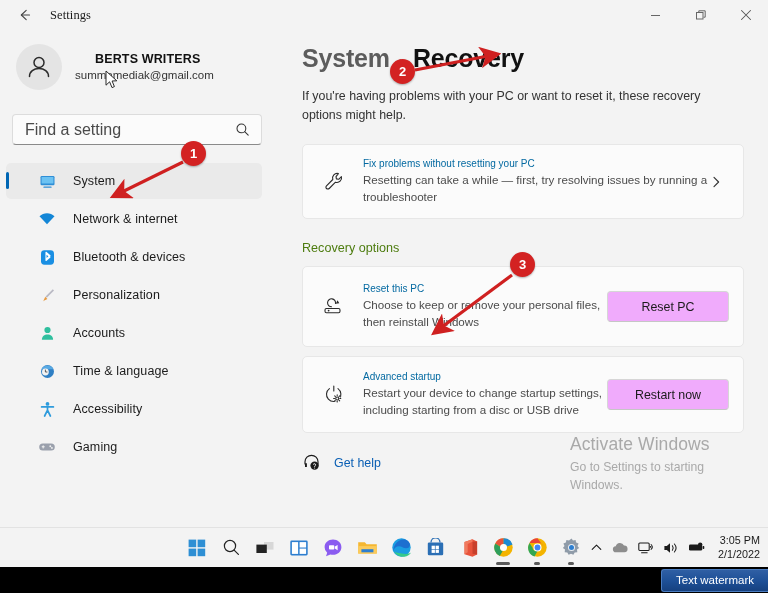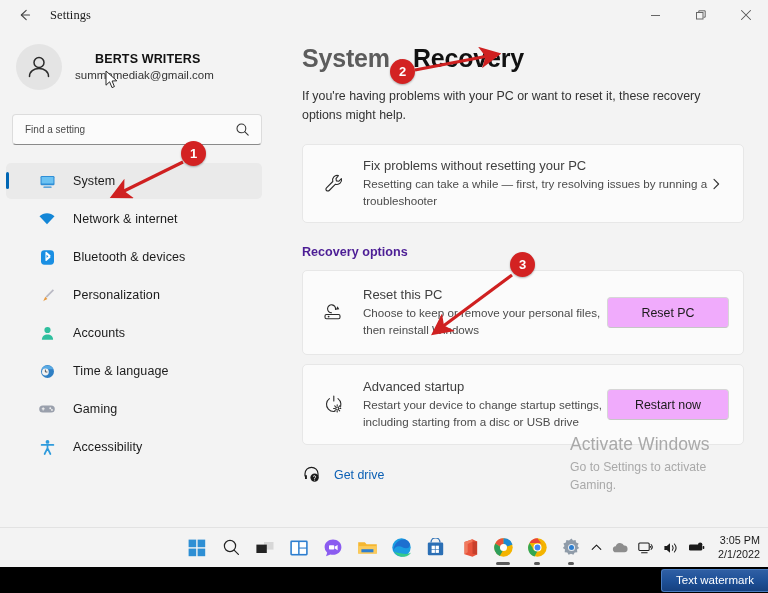--- a/index.html
+++ b/index.html
@@ -74,21 +74,21 @@
     height: 31px;
     background: #fbfbfb;
     border: 1px solid #dcdcdc;
     border-bottom: 1px solid #8a8a8a;
     border-radius: 4px;
     display: flex; align-items: center;
   }
   .searchbox input {
     flex: 1; border: 0; outline: 0; background: transparent;
     font-family: "Liberation Sans", sans-serif;
-    font-size: 10px; color: #6d28d9;
+    font-size: 16px; color: #6d28d9;
     padding-left: 12px;
   }
   .searchbox input::placeholder { color: #4a4a4a; }
   .search-icon { padding-right: 11px; color: #333; display:flex; }
 
   .navlist { margin-top: 18px; }
   .navitem {
     position: relative;
     height: 36px;
     margin: 0 14px 2px 6px;
@@ -144,37 +144,37 @@
     border-radius: 5px;
     display: flex; align-items: center;
     padding: 13px 14px 13px 16px;
   }
   .card-ico {
     width: 30px; flex: 0 0 30px;
     display: flex; align-items: center; justify-content: center;
     color: #1b1b1b;
   }
   .card-txt { flex: 1; margin-left: 14px; }
-  .card-title { font-size: 13px; color: #404040; margin-bottom: 3px; }
+  .card-title { font-size: 10px; color: #0369a1; margin-bottom: 3px; }
   .card-sub { font-size: 11.6px; color: #4b4b4b; line-height: 1.42; max-width: 300px; }
   .card-sub.wide { max-width: 360px; }
   .chev { color: #333; padding-right: 6px; display:flex; }
   .action-btn {
     min-width: 122px; height: 31px;
     background: #f0abfc;
     border: 1px solid #d6d6d6;
     border-bottom-color: #c6c6c6;
     border-radius: 4px;
     font-family: "Liberation Sans", sans-serif;
     font-size: 12.4px; color: #1b1b1b;
     cursor: default;
   }
   .section-head {
     margin: 22px 0 11px 26px;
-    font-size: 12.6px; font-weight: bold; color: #4c1d95;
+    font-size: 12.6px; font-weight: normal; color: #4d7c0f;
   }
   .gethelp {
     display: flex; align-items: center;
     margin: 20px 0 0 26px;
   }
   .gethelp-ico { color: #111; display: flex; margin-right: 13px; }
   .gethelp-link { font-size: 12.4px; color: #0a5fb4; }
 
   
   .activate {
@@ -369,40 +369,40 @@
             <path d="M2.6 6.2A6.5 6.5 0 0 1 14.4 6.2Z" fill="#58a9e3"></path>
             <circle cx="6.4" cy="9" r="3.4" fill="#f2f2f2"></circle>
             <path d="M6.4 7v2h1.6" stroke="#4a4a4a" stroke-width=".9" fill="none" stroke-linecap="round"></path>
           </svg>
         </span>
         <span class="nav-label">Time &amp; language</span>
       </div>
 
       <div class="navitem">
         <span class="nav-ico">
+          <svg width="17" height="17" viewBox="0 0 17 17">
+            <circle cx="8.5" cy="2.9" r="1.9" fill="#2e9bdc"></circle>
+            <path d="M2.6 5.9h11.8" stroke="#2e9bdc" stroke-width="1.7" stroke-linecap="round"></path>
+            <path d="M8.5 5.9v4.2M8.5 9.2 5.6 15M8.5 9.2 11.4 15" stroke="#2e9bdc" stroke-width="1.7" fill="none" stroke-linecap="round"></path>
+          </svg>
+        </span>
+        <span class="nav-label">Accessibility</span>
+      </div>
+
+      <div class="navitem">
+        <span class="nav-ico">
           <svg width="18" height="18" viewBox="0 0 18 18">
             <rect x="1.2" y="5.4" width="15.6" height="7.2" rx="3.6" fill="#9aa0ac"></rect>
             <rect x="3.6" y="8.2" width="3.2" height="1.1" rx=".5" fill="#f0f0f0"></rect>
             <rect x="4.6" y="7.2" width="1.1" height="3.2" rx=".5" fill="#f0f0f0"></rect>
             <circle cx="12.3" cy="8.2" r=".95" fill="#f0f0f0"></circle>
             <circle cx="13.9" cy="9.9" r=".95" fill="#f0f0f0"></circle>
           </svg>
         </span>
         <span class="nav-label">Gaming</span>
-      </div>
-
-      <div class="navitem">
-        <span class="nav-ico">
-          <svg width="17" height="17" viewBox="0 0 17 17">
-            <circle cx="8.5" cy="2.9" r="1.9" fill="#2e9bdc"></circle>
-            <path d="M2.6 5.9h11.8" stroke="#2e9bdc" stroke-width="1.7" stroke-linecap="round"></path>
-            <path d="M8.5 5.9v4.2M8.5 9.2 5.6 15M8.5 9.2 11.4 15" stroke="#2e9bdc" stroke-width="1.7" fill="none" stroke-linecap="round"></path>
-          </svg>
-        </span>
-        <span class="nav-label">Accessibility</span>
       </div>
 
     </div>
   </div>
 
   <div class="content">
 
     <div class="breadcrumb">
       <span class="crumb-parent">System</span>
       <span class="crumb-sep">›</span>
@@ -472,28 +472,28 @@
     <div class="gethelp">
       <span class="gethelp-ico">
         <svg width="19" height="19" viewBox="0 0 19 19">
           <path d="M3 11V8.8a6.5 6.5 0 0 1 13 0V11" fill="none" stroke="#1b1b1b" stroke-width="1.15" stroke-linecap="round"></path>
           <path d="M3 10.2h1.9v3.9H3zM14.1 10.2H16v3.9h-1.9z" fill="#1b1b1b"></path>
           <circle cx="12.6" cy="12.6" r="4.2" fill="#1b1b1b"></circle>
           <path d="M11.4 11.2a1.3 1.3 0 0 1 2.3.9c-.3.6-1.1.7-1.1 1.5" fill="none" stroke="#fff" stroke-width=".95" stroke-linecap="round"></path>
           <circle cx="12.6" cy="15" r=".55" fill="#fff"></circle>
         </svg>
       </span>
-      <span class="gethelp-link">Get drive</span>
+      <span class="gethelp-link">Get help</span>
     </div>
 
   </div>
 
   <div class="activate">
     <div class="activate-title">Activate Windows</div>
-    <div class="activate-sub">Go to Settings to activate Gaming.</div>
+    <div class="activate-sub">Go to Settings to starting Windows.</div>
   </div>
 
   <svg class="anno" style="left:0;top:0;width:768px;height:593px" viewBox="0 0 768 593">
     <defs>
       <marker id="ah" markerWidth="7" markerHeight="7" refX="2.6" refY="3.5" orient="auto">
         <path d="M0,0 L7,3.5 L0,7 L1.8,3.5 Z" fill="#cf2020"></path>
       </marker>
     </defs>
 
     <path d="M183,162 L122,192" stroke="#cf2020" stroke-width="3.1" fill="none" marker-end="url(#ah)"></path>

